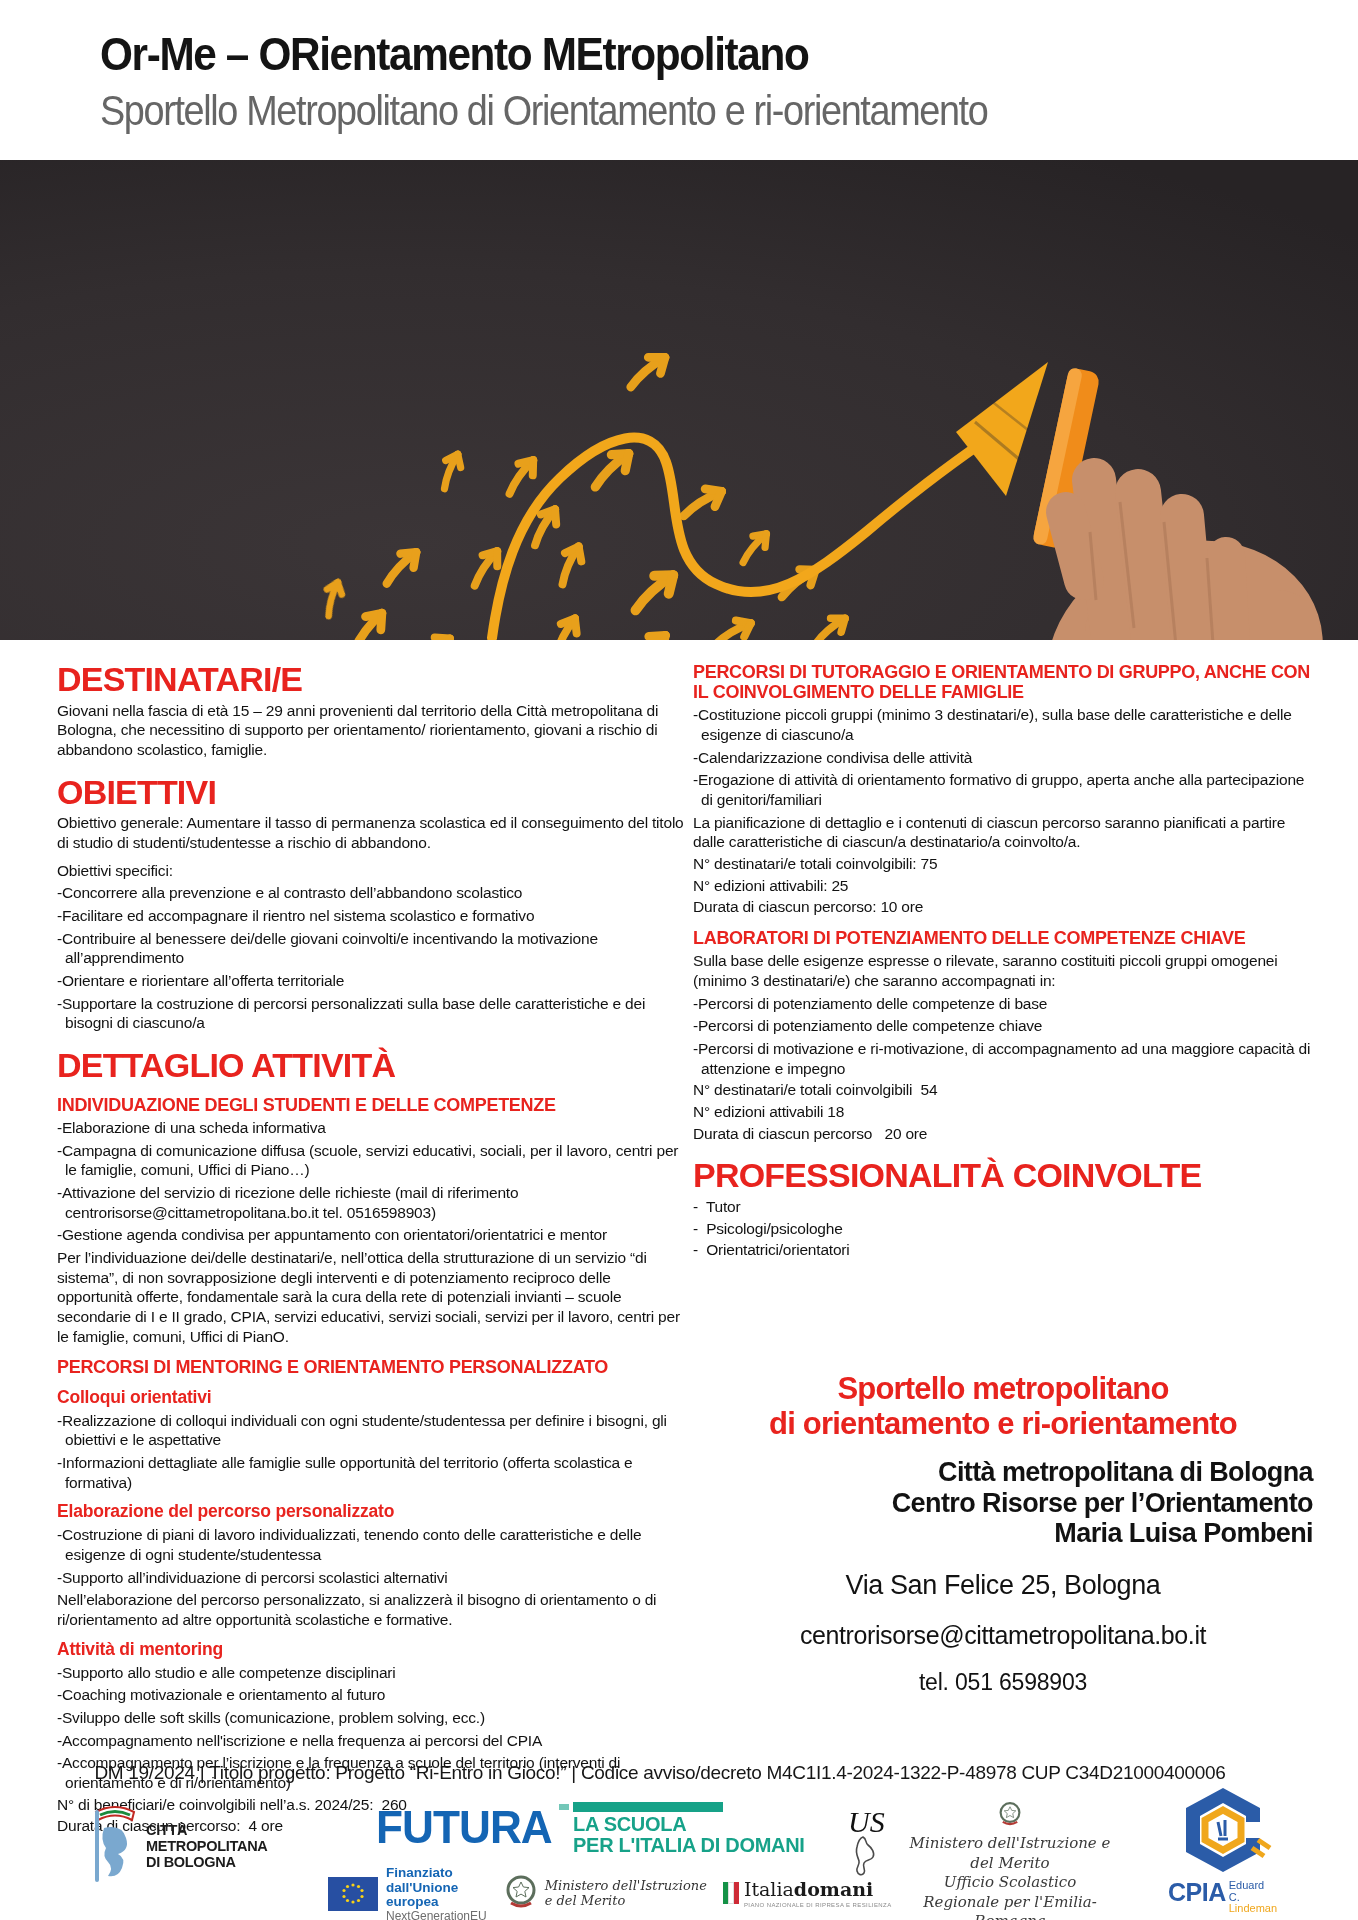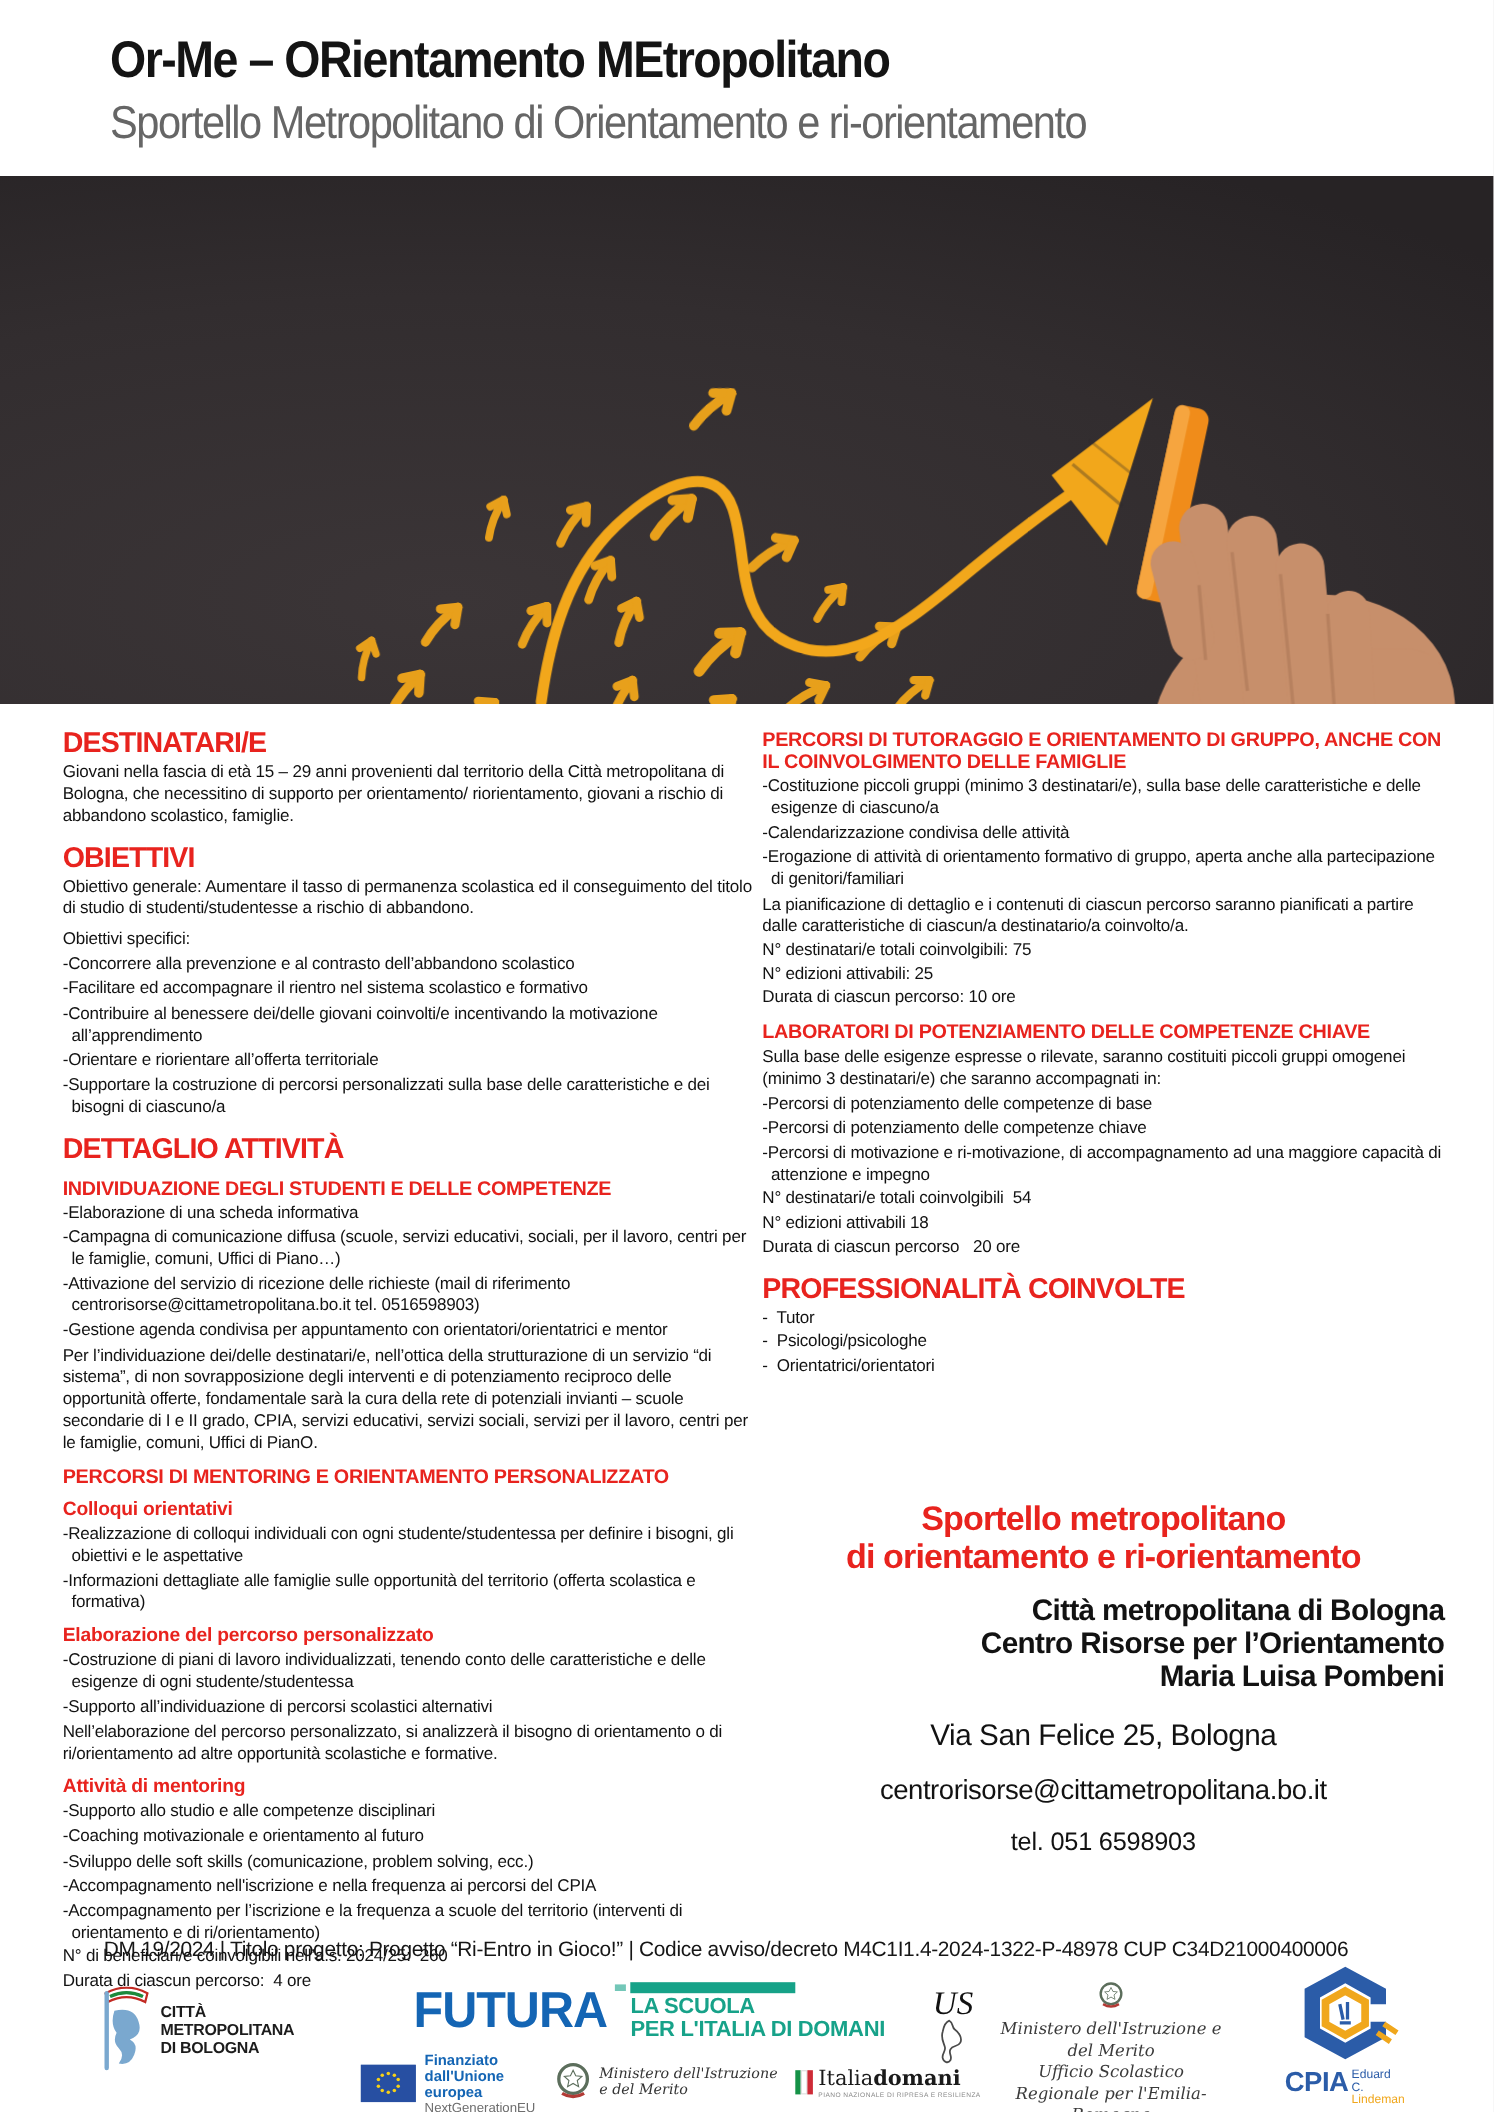--- a/index.html
+++ b/index.html
@@ -22,21 +22,21 @@
   }
   
   .hero { position:absolute; left:0; top:160px; width:1358px; height:480px; }
   .hero svg { display:block; }
   
   .cols { position:absolute; left:57px; top:662px; width:1256px; display:flex; }
   .col-left  { width:632px; }
   .col-right { width:620px; margin-left:4px; }
   .cols p { margin:0; font-size:15.5px; line-height:1.27; letter-spacing:-0.2px; }
   .h-big {
-    margin:15px 0 3px 0; color:#e8231e; font-size:26px; font-weight:bold;
+    margin:15px 0 3px 0; color:#e8231e; font-size:34px; font-weight:bold;
     letter-spacing:-0.8px; line-height:1.05;
   }
   .h-big.first { margin-top:0; }
   .h-sub {
     margin:11px 0 2px 0; color:#e8231e; font-size:18px; font-weight:bold;
     letter-spacing:-0.3px; line-height:1.12;
   }
   .h-mini {
     margin:9px 0 1px 0; color:#e8231e; font-size:17.5px; font-weight:bold;
     letter-spacing:-0.2px;

